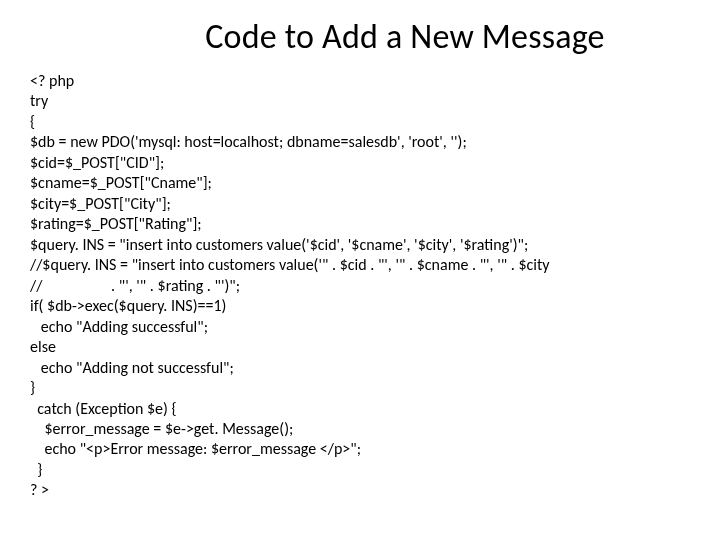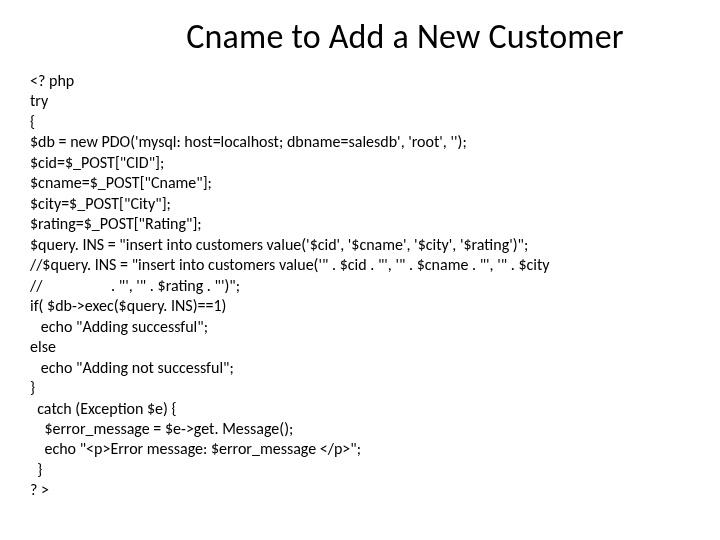--- a/index.html
+++ b/index.html
@@ -30,21 +30,21 @@
       line-height: 1.28;
       white-space: pre;
       font-family: Calibri, Arial, sans-serif;
       font-weight: 400;
     }
   </style>
 </head>
 <body>
 
 <div class="slide">
-  <div class="title">Cname to Add a New Customer</div>
+  <div class="title">Code to Add a New Message</div>
   <div class="code">&lt;? php
 try
 {
 $db = new PDO('mysql: host=localhost; dbname=salesdb', 'root', '');
 $cid=$_POST["CID"];
 $cname=$_POST["Cname"];
 $city=$_POST["City"];
 $rating=$_POST["Rating"];
 $query. INS = "insert into customers value('$cid', '$cname', '$city', '$rating')";
 //$query. INS = "insert into customers value('" . $cid . "', '" . $cname . "', '" . $city

